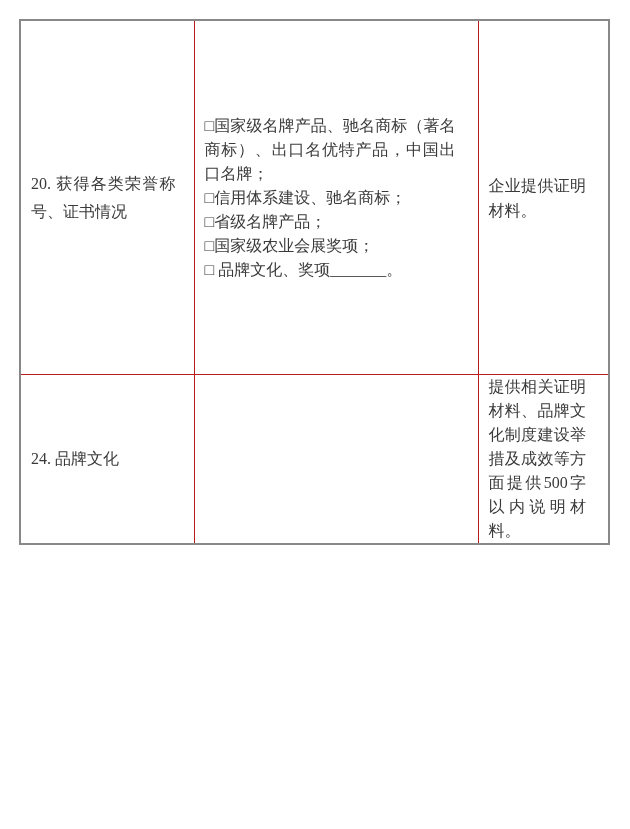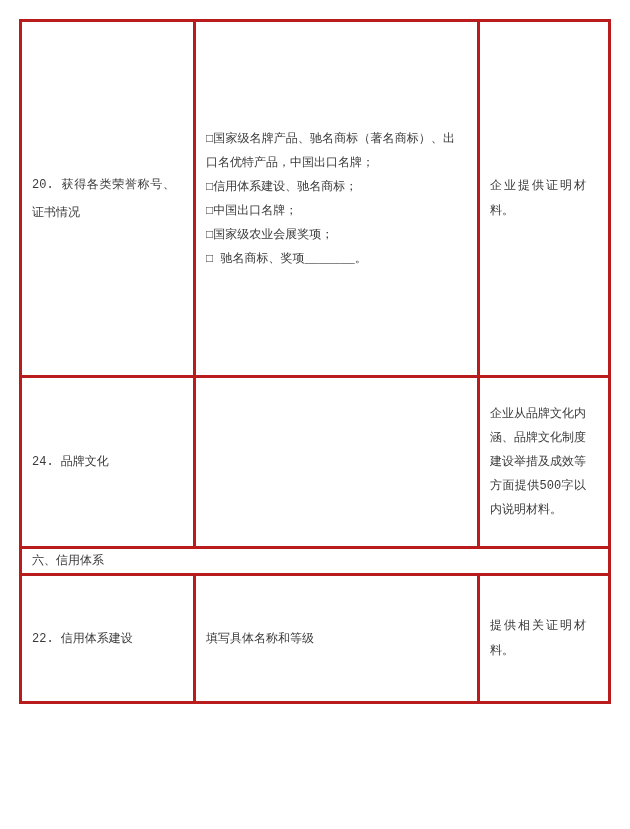--- a/index.html
+++ b/index.html
@@ -19,25 +19,24 @@
   table.form-table {
     position: absolute;
     left: 19px;
     top: 19px;
     width: 589px;
     border-collapse: collapse;
     table-layout: fixed;
     border: 2px solid #888888;
   }
   table.form-table td {
-    border: 3px solid #b91c1c;
+    border: 1px solid #b91c1c;
     vertical-align: middle;
-    font-size: 12px;
+    font-size: 16px;
     overflow: hidden;
-    font-family: Liberation Mono, monospace;
   }
   col.col-label { width: 174px; }
   col.col-content { width: 284px; }
   col.col-note { width: 131px; }
 
   tr.row-19 > td { height: 353px; }
   tr.row-20 > td { height: 121px; }
   tr.row-21 > td { height: 168px; }
   tr.row-sec  > td { height: 24px; }
   tr.row-22 > td { height: 125px; }
@@ -78,54 +77,38 @@
     </colgroup>
 
     <tbody>
         <tr class="row-19">
       <td class="cell-label">
         <div class="just">20. 获得各类荣誉称号、证书情况</div>
       </td>
       <td class="cell-content">
         <div class="opt">□国家级名牌产品、驰名商标（著名商标）、出口名优特产品，中国出口名牌；</div>
         <div class="opt">□信用体系建设、驰名商标；</div>
-        <div class="opt">□中国出口名牌；</div>
+        <div class="opt">□省级名牌产品；</div>
         <div class="opt">□国家级农业会展奖项；</div>
-        <div class="opt">□ 驰名商标、奖项_______。</div>
+        <div class="opt">□ 品牌文化、奖项_______。</div>
       </td>
       <td class="cell-note">
         <div class="just">企业提供证明材料。</div>
       </td>
     </tr>
 
 
     <tr class="row-21">
       <td class="cell-label">
         <div class="just">24. 品牌文化</div>
       </td>
       <td class="cell-content">
         <div></div>
       </td>
       <td class="cell-note tight">
-        <div class="just">企业从品牌文化内涵、品牌文化制度建设举措及成效等方面提供500字以内说明材料。</div>
+        <div class="just">提供相关证明材料、品牌文化制度建设举措及成效等方面提供500字以内说明材料。</div>
       </td>
     </tr>
 
-    <tr class="row-sec">
-      <td class="cell-section" colspan="3">
-        <div>六、信用体系</div>
-      </td>
-    </tr>
 
-    <tr class="row-22">
-      <td class="cell-label">
-        <div class="just">22. 信用体系建设</div>
-      </td>
-      <td class="cell-content">
-        <div>填写具体名称和等级</div>
-      </td>
-      <td class="cell-note">
-        <div class="just">提供相关证明材料。</div>
-      </td>
-    </tr>
   </tbody>
     </table>
 </div>
 
 </body></html>

